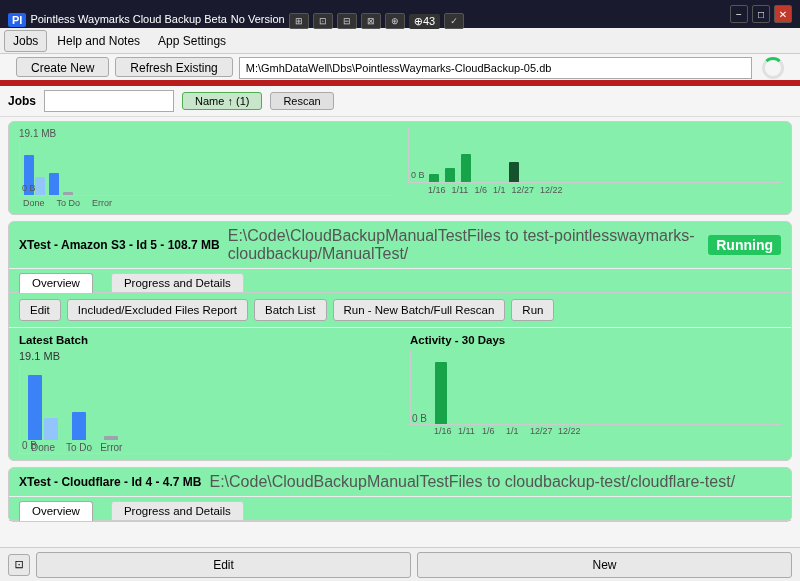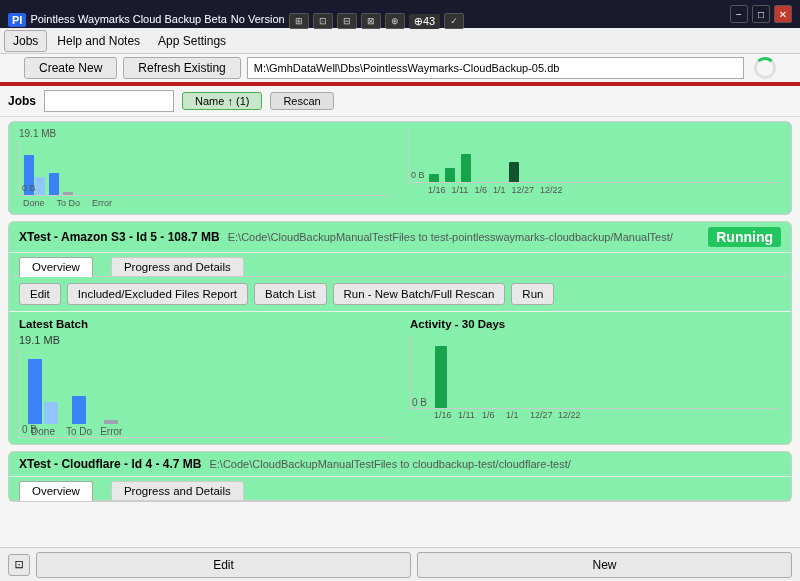--- a/index.html
+++ b/index.html
@@ -96,25 +96,24 @@
     }
     .menu-item.active {
       background: #e8e8e8;
       color: #000;
       border: 1px solid #aaa;
     }
 
     
     .toolbar {
       background: #f5f5f5;
-      border-bottom: 4px solid #b91c1c;
+      border-bottom: 6px solid #b91c1c;
       height: 32px;
       display: flex;
-      align-items: center;
-      padding: 3px 24px;
+      padding: 3px 16px;
       gap: 6px;
     }
     .toolbar-btn {
       background: #e8e8e8;
       border: 1px solid #aaa;
       padding: 3px 14px;
       cursor: pointer;
       border-radius: 3px;
       font-size: 12px;
     }
@@ -203,21 +202,21 @@
     
     .job-header {
       padding: 5px 10px;
       display: flex;
       align-items: center;
       gap: 8px;
       border-bottom: 1px solid #eee;
       font-size: 11.5px;
     }
     .job-title { font-weight: bold; font-size: 12px; }
-    .job-path { color: #555; font-size: 11px; flex: 1; }
+    .job-path { color: #555; font-size: 16px; flex: 1; }
     .status-badge {
       background: #22c55e;
       color: #fff;
       padding: 2px 8px;
       border-radius: 3px;
       font-size: 14px;
       font-weight: bold;
     }
 
     

